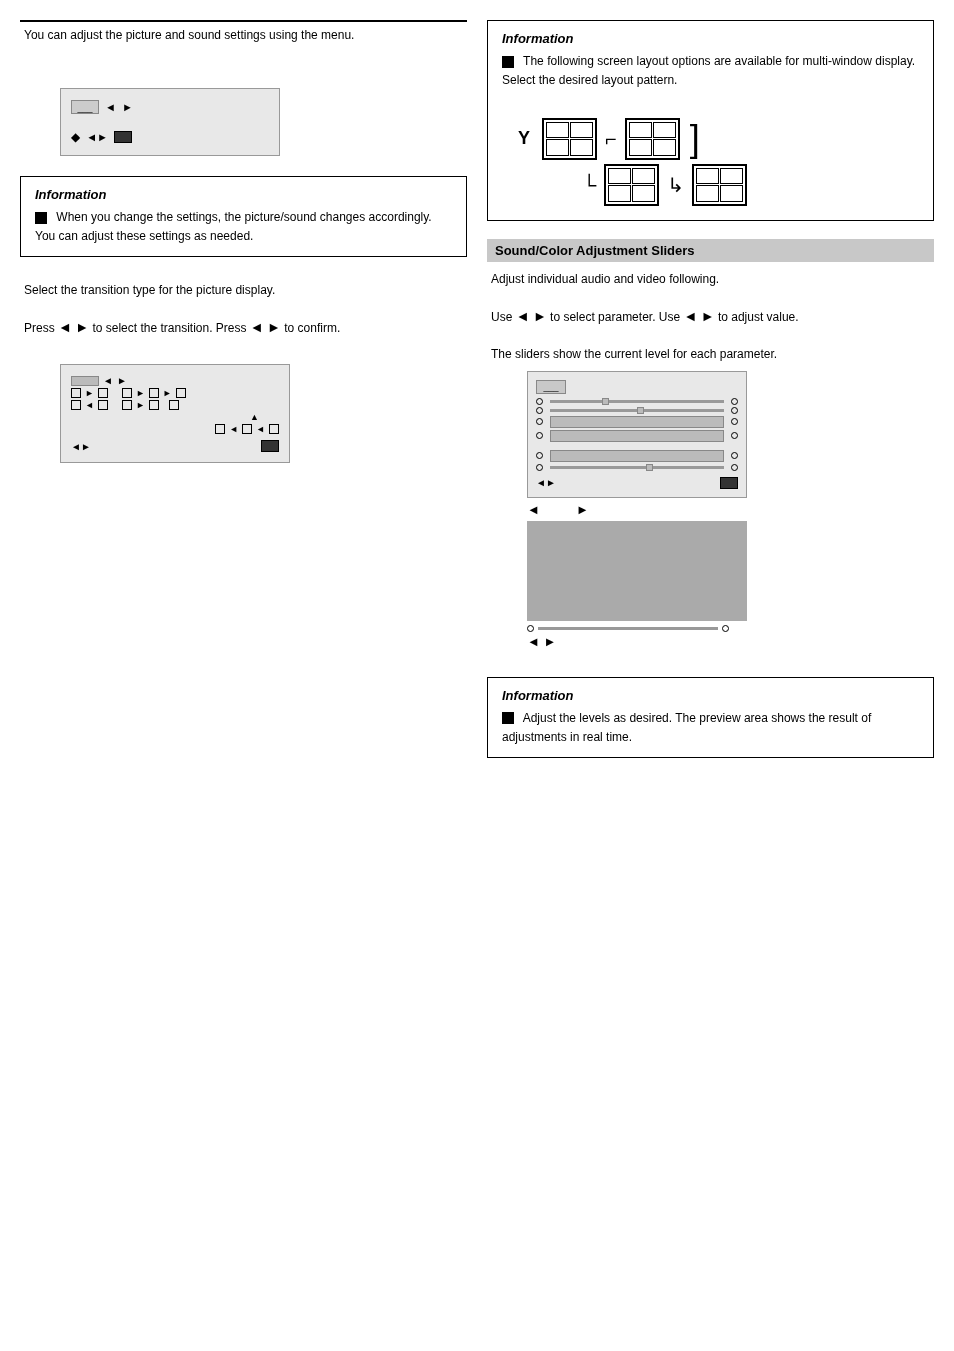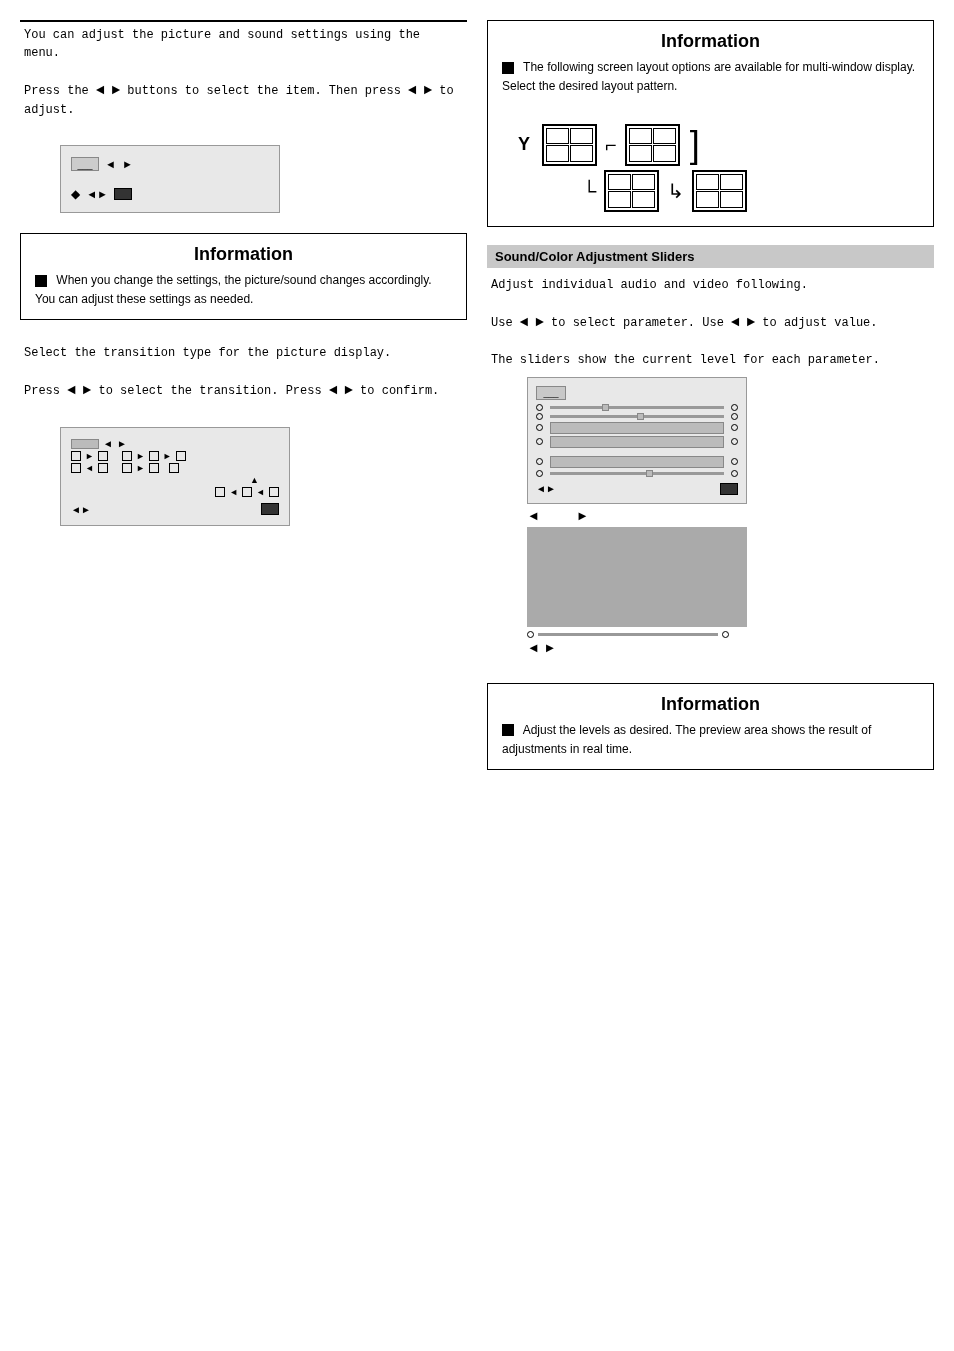--- a/index.html
+++ b/index.html
@@ -38,36 +38,35 @@
       font-size: 13px;
       font-weight: bold;
       margin-bottom: 8px;
     }
 
     .section-content {
       font-size: 12px;
       line-height: 1.5;
       margin-bottom: 8px;
       padding: 0 4px;
-      font-family: Liberation Mono, monospace;
     }
 
     
     .info-box {
       border: 1px solid #000;
       padding: 10px 14px;
       margin: 8px 0;
       background: #fff;
     }
 
     .info-title {
+      font-style: italic;
       font-weight: bold;
-      font-size: 18px;
+      font-size: 13px;
       margin-bottom: 6px;
-      text-align: center;
     }
 
     .info-content {
       font-size: 12px;
       line-height: 1.6;
     }
 
     .black-square {
       display: inline-block;
       width: 12px;
@@ -204,21 +203,20 @@
 
 <div class="page-container">
 
   <div class="left-col">
 
     <div class="section-block">
       <div class="top-border"></div>
       <div class="section-content">
         <p>You can adjust the picture and sound settings using the menu.</p>
         <br>
-        <p>Press the <span class="arrow-left">◄</span> <span class="arrow-right">►</span> buttons to select the item. Then press <span class="arrow-left">◄</span> <span class="arrow-right">►</span> to adjust.</p>
         <br>
       </div>
 
       <div class="control-box">
         <div class="control-row">
           <div class="mini-btn">___</div>
           <span>◄</span>
           <span>►</span>
         </div>
         <div style="height:10px;"></div>

